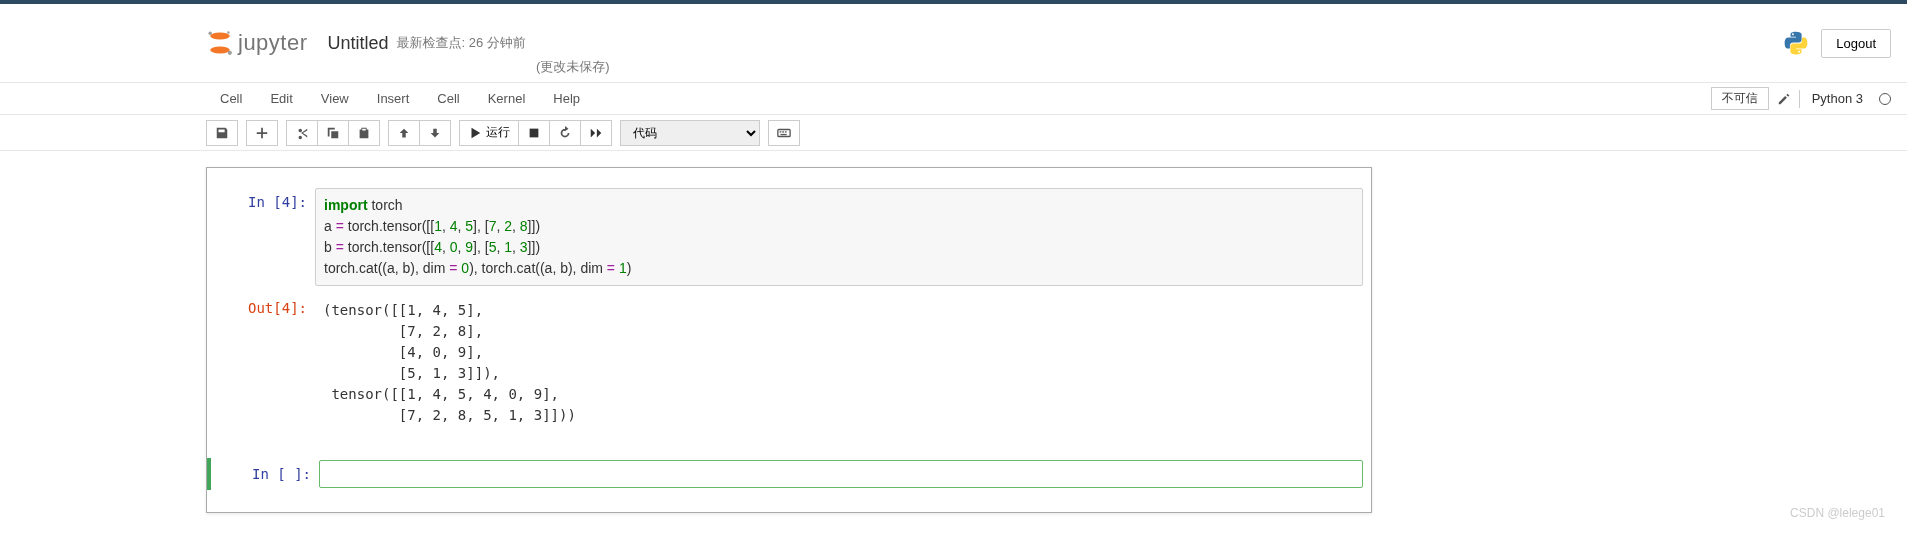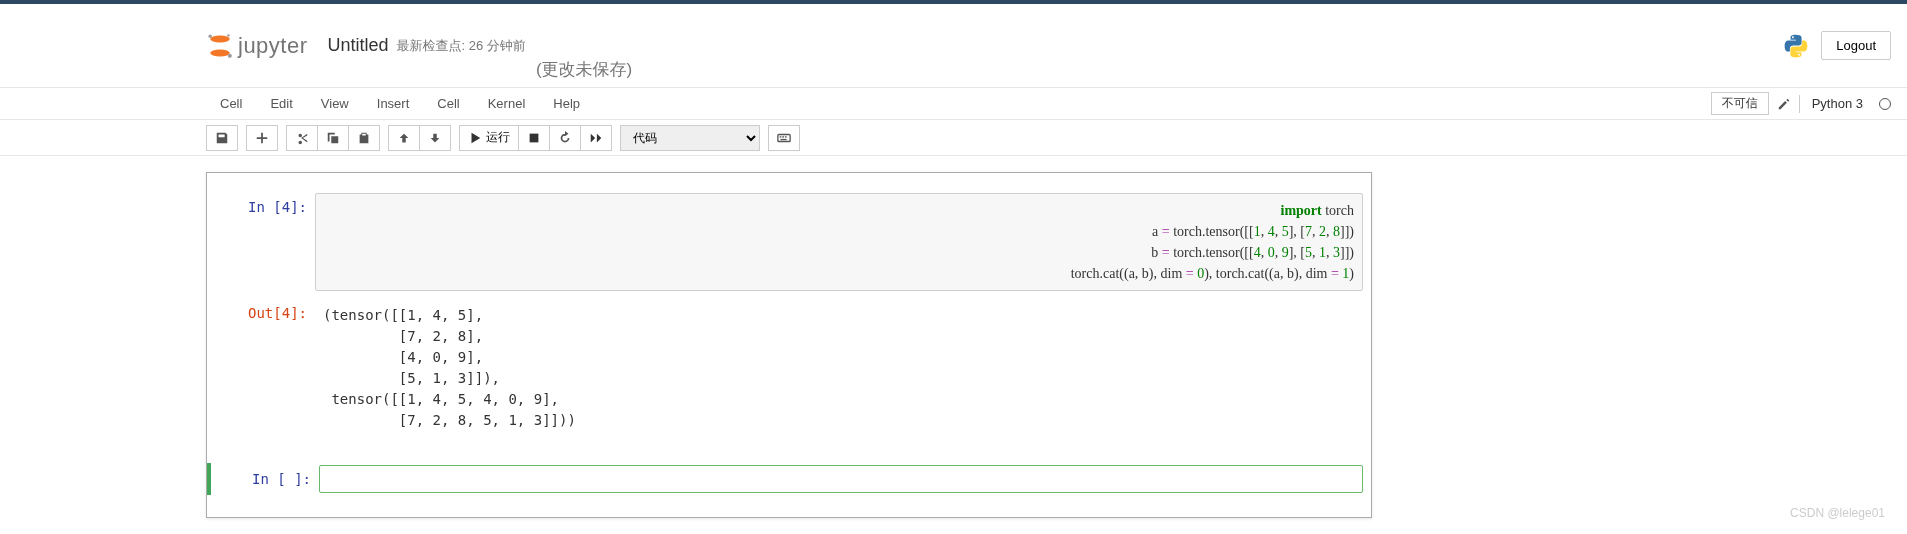--- a/index.html
+++ b/index.html
@@ -6,21 +6,21 @@
     body { font-family: "Helvetica Neue", Helvetica, Arial, sans-serif; font-size: 14px; color: #333; background: #fff; }
     
     .top-border { height: 4px; background: #2e4a62; }
     
     .header { display: flex; align-items: center; padding: 6px 16px 6px 206px; border-bottom: 1px solid #e7e7e7; }
     .logo { display: flex; align-items: center; margin-right: 20px; }
     .logo-svg { width: 28px; height: 28px; margin-right: 4px; }
     .logo-text { font-size: 22px; color: #757575; font-weight: normal; letter-spacing: 0.5px; }
     .title { font-size: 18px; color: #333; margin-right: 8px; }
     .checkpoint { font-size: 13px; color: #777; }
-    .autosave { font-size: 17px; color: #777; margin-left: 10px; margin-top: 48px; }
+    .autosave { font-size: 13px; color: #777; margin-left: 10px; margin-top: 48px; }
     .header-right { margin-left: auto; display: flex; align-items: center; gap: 12px; }
     .python-logo { width: 26px; height: 26px; }
     .logout-btn { border: 1px solid #ccc; background: #fff; padding: 6px 14px; font-size: 13px; border-radius: 2px; cursor: pointer; }
     
     .menubar { display: flex; align-items: center; padding: 0 16px 0 206px; border-bottom: 1px solid #e7e7e7; height: 32px; background: #fff; }
     .menu-item { padding: 6px 14px; font-size: 13px; color: #555; cursor: pointer; }
     .menubar-right { margin-left: auto; display: flex; align-items: center; gap: 8px; }
     .trusted-box { border: 1px solid #ccc; padding: 2px 10px; font-size: 12px; }
     .edit-icon { width: 14px; height: 14px; cursor: pointer; }
     .kernel-name { font-size: 13px; padding: 0 4px; }
@@ -38,21 +38,21 @@
     .notebook-container { padding: 16px 16px 16px 206px; max-width: 100%; }
     .notebook { border: 1px solid #ababab; box-shadow: 0 1px 3px rgba(0,0,0,0.1); padding: 18px 0; width: 1166px; }
     
     .cell { display: flex; margin-bottom: 4px; padding: 2px 8px; }
     .cell.selected { border-left: 4px solid #42A65A; }
     .cell.selected .input-area { border: 1px solid #66BB6A; }
     .prompt { width: 100px; text-align: right; padding: 6px 8px 0 0; font-family: monospace; font-size: 14px; flex-shrink: 0; }
     .prompt.input { color: #303F9F; }
     .prompt.output { color: #D84315; }
     .cell-body { flex: 1; }
-    .input-area { border: 1px solid #cfcfcf; background: #f7f7f7; border-radius: 2px; padding: 6px 8px; font-family: Liberation Serif, serif; font-size: 14px; line-height: 1.5; text-align: right; }
+    .input-area { border: 1px solid #cfcfcf; background: #f7f7f7; border-radius: 2px; padding: 6px 8px; font-family: Liberation Sans, sans-serif; font-size: 14px; line-height: 1.5; }
     .input-area.empty { min-height: 28px; background: #fff; }
     .output-area { padding: 6px 8px; font-family: "SimSun", monospace; font-size: 14px; line-height: 1.5; white-space: pre; }
     
     .kw { color: #008000; font-weight: bold; }
     .num { color: #008000; }
     .op { color: #A020A0; }
     
     .watermark { position: fixed; bottom: 14px; right: 22px; font-size: 12px; color: #ccc; text-align: right; }
   </style>
 </head>

